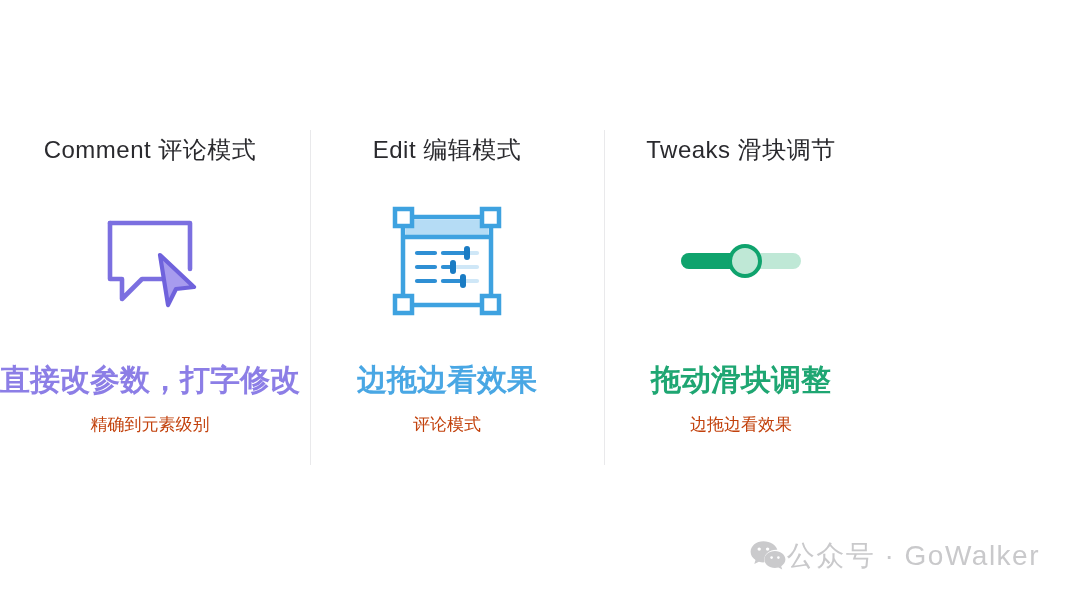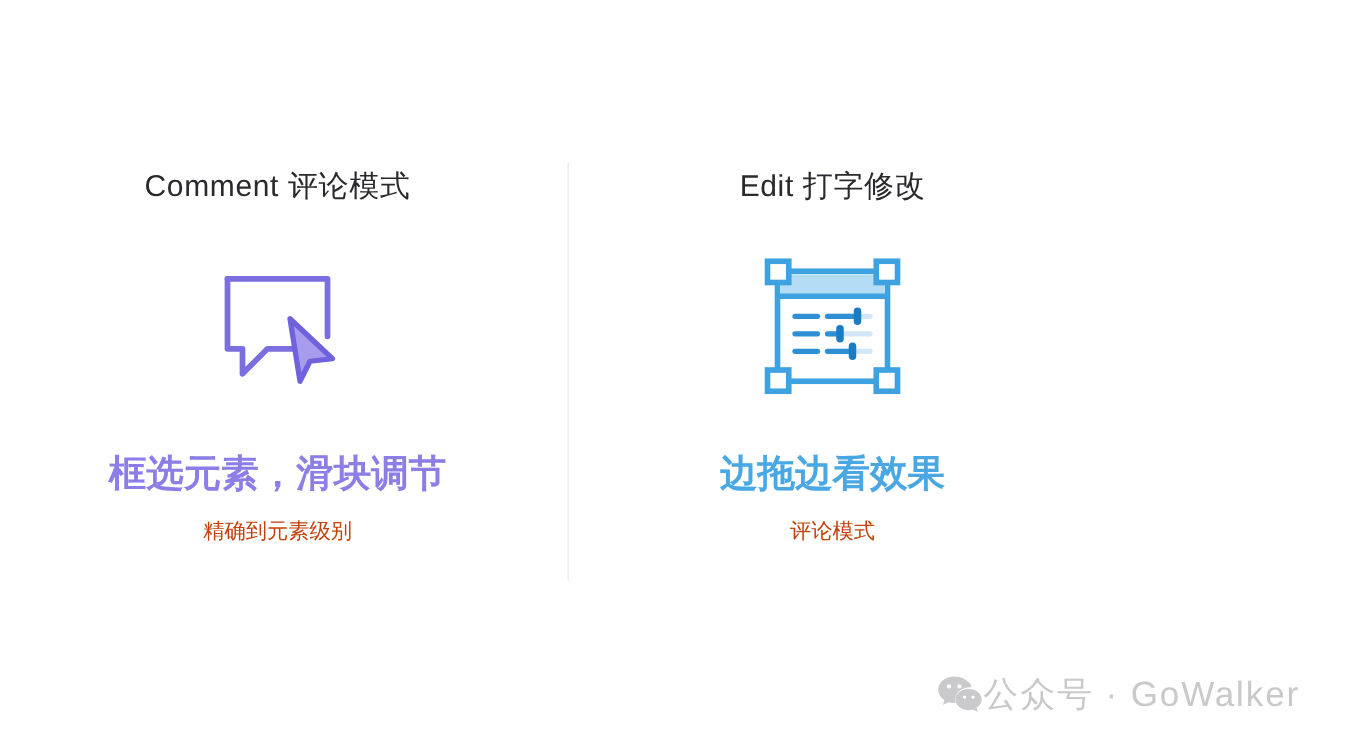--- a/index.html
+++ b/index.html
@@ -138,27 +138,27 @@
           <svg width="104" height="104" viewBox="0 0 104 104">
 
             <path d="M12 14 H92 V60" fill="none" stroke="#7b6fe0" stroke-width="4.6" stroke-linecap="round" stroke-linejoin="round"></path>
             <path d="M12 14 V70 H24 V90 L44 70 H70" fill="none" stroke="#7b6fe0" stroke-width="4.6" stroke-linecap="round" stroke-linejoin="round"></path>
 
             <path d="M62 46 L96 78 L78 80 L70 96 Z" fill="#a79bee" stroke="#6f62dc" stroke-width="4.2" stroke-linejoin="round"></path>
           </svg>
         </span>
       </div>
 
-      <div class="col-accent accent-comment">框选元素，滑块调节</div>
+      <div class="col-accent accent-comment">直接改参数，打字修改</div>
 
       <div class="col-caption">精确到元素级别</div>
     </div>
 
     <div class="col">
-      <div class="col-heading">Edit 打字修改</div>
+      <div class="col-heading">Edit 编辑模式</div>
 
       <div class="icon-wrap">
         <span>
           <svg width="112" height="112" viewBox="0 0 112 112">
 
             <rect x="12" y="12" width="88" height="88" fill="none" stroke="#3ea2e0" stroke-width="4.5"></rect>
 
             <rect x="14.5" y="14.5" width="83" height="17" fill="#b5dcf5"></rect>
             <line x1="12" y1="32" x2="100" y2="32" stroke="#3ea2e0" stroke-width="4.5"></line>
 
@@ -183,20 +183,40 @@
             <rect x="91" y="91" width="17" height="17" fill="#ffffff" stroke="#3ea2e0" stroke-width="4.5"></rect>
           </svg>
         </span>
       </div>
 
       <div class="col-accent accent-edit">边拖边看效果</div>
 
       <div class="col-caption">评论模式</div>
     </div>
 
+    <div class="col">
+      <div class="col-heading">Tweaks 滑块调节</div>
+
+      <div class="icon-wrap">
+        <span>
+          <svg width="132" height="48" viewBox="0 0 132 48">
+
+            <line x1="14" y1="24" x2="118" y2="24" stroke="#bfe8d6" stroke-width="16" stroke-linecap="round"></line>
+
+            <line x1="14" y1="24" x2="70" y2="24" stroke="#0fa36d" stroke-width="16" stroke-linecap="round"></line>
+
+            <circle cx="70" cy="24" r="15" fill="#bfe8d6" stroke="#0fa36d" stroke-width="4"></circle>
+          </svg>
+        </span>
+      </div>
+
+      <div class="col-accent accent-tweaks">拖动滑块调整</div>
+
+      <div class="col-caption">边拖边看效果</div>
+    </div>
 
   </div>
 
   <div class="watermark">
     <span class="wm-icon">
       <svg class="wm-icon" viewBox="0 0 38 34">
 
         <path d="M14.4 2.2C7.3 2.2 1.6 6.9 1.6 12.7c0 3.3 1.9 6.3 4.9 8.2L5.3 25l4.6-2.3c1.4.4 2.9.7 4.5.7.4 0 .8 0 1.2-.06-.3-.9-.4-1.8-.4-2.7 0-5.5 5.3-9.9 11.9-9.9.4 0 .8 0 1.2.05C27.1 6.1 21.4 2.2 14.4 2.2z" fill="#cacacc"></path>
         <circle cx="10.2" cy="10.1" r="1.7" fill="#ffffff"></circle>
         <circle cx="18.6" cy="10.1" r="1.7" fill="#ffffff"></circle>

